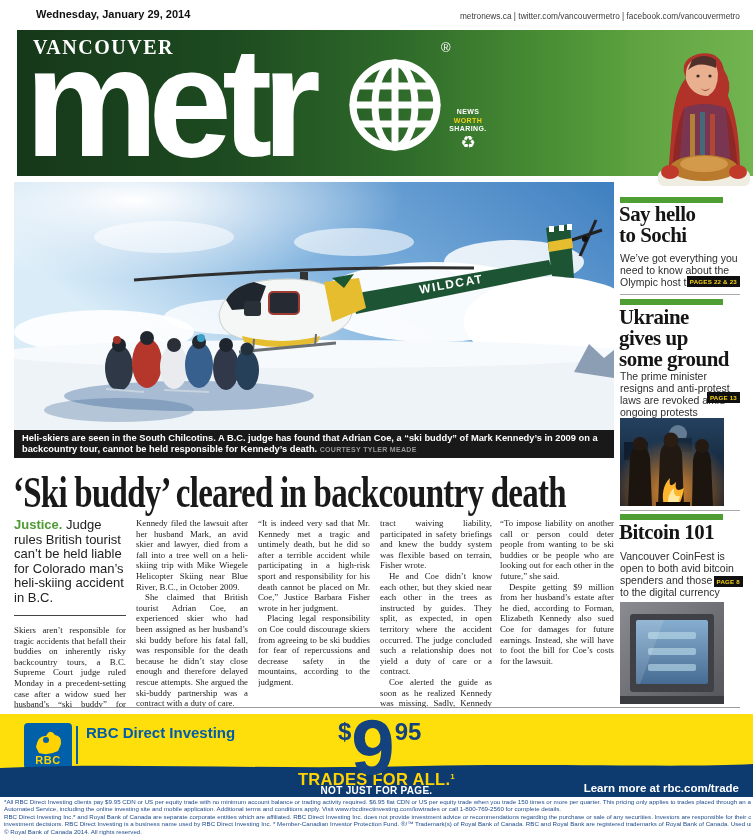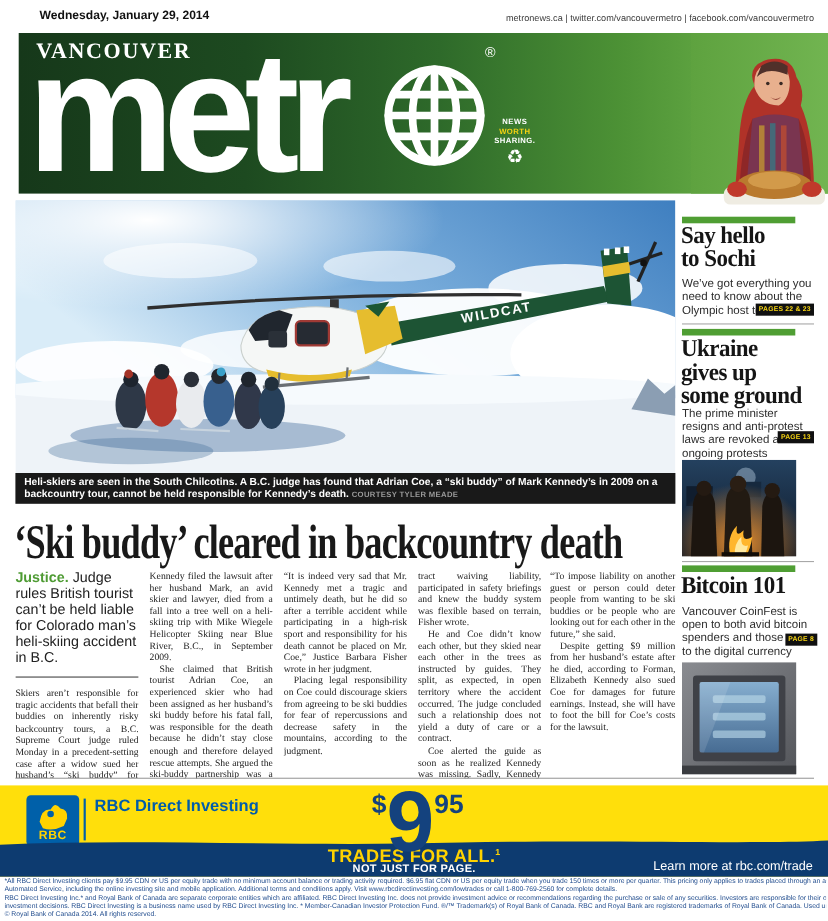--- a/index.html
+++ b/index.html
@@ -69,21 +69,21 @@
   .ad-brand{position:absolute;left:86px;top:10px;font-size:15px;font-weight:bold;color:#005cab;}
   .price{position:absolute;left:338px;top:2px;display:flex;color:#14427e;z-index:5;}
   .price .cur{font-size:24px;font-weight:bold;margin-top:2px;}
   .price .big{font-size:78px;font-weight:bold;line-height:.82;}
   .price .cents{font-size:24px;font-weight:bold;margin-top:2px;}
   .slogan1{position:absolute;left:0;width:753px;top:57px;text-align:center;color:#ffd200;
            font-size:16.5px;font-weight:bold;letter-spacing:.3px;line-height:1;}
   .slogan1 sup{font-size:8px;}
   .slogan2{position:absolute;left:0;width:753px;top:72px;text-align:center;color:#fff;
            font-size:10px;font-weight:bold;letter-spacing:.3px;line-height:1;}
-  .ad-cta{position:absolute;right:14px;top:68px;color:#fff;font-size:11.5px;font-weight:normal;}
+  .ad-cta{position:absolute;right:14px;top:68px;color:#fff;font-size:11.5px;font-weight:bold;}
   .legal{position:absolute;left:4px;top:798px;width:747px;font-size:6.2px;line-height:7.4px;color:#1e4a8c;}
   .legal div{white-space:nowrap;overflow:hidden;}
 </style>
 </head>
 <body>
 
 <div id="page">
 
   <div class="topbar-date">Wednesday, January 29, 2014</div>
   <div class="topbar-links">metronews.ca | twitter.com/vancouvermetro | facebook.com/vancouvermetro</div>
@@ -224,37 +224,37 @@
 
   <div class="col lede" id="col1">
     <div><span class="kicker">Justice.</span><span> Judge rules British tourist can’t be held liable for Colorado man’s heli-skiing accident in B.C.</span></div>
     <hr class="lede-rule">
     <div class="col" style="position:static;height:auto;">
       <p>Skiers aren’t responsible for tragic accidents that befall their buddies on inherently risky backcountry tours, a B.C. Supreme Court judge ruled Monday in a precedent-setting case after a widow sued her husband’s “ski buddy” for letting him out of sight.</p>
 
     </div>
   </div>
   <div class="col" id="col2">
-    <p>Kennedy filed the lawsuit after her husband Mark, an avid skier and lawyer, died from a fall into a tree well on a heli-skiing trip with Mike Wiegele Helicopter Skiing near Blue River, B.C., in September 2009.</p>
+    <p>Kennedy filed the lawsuit after her husband Mark, an avid skier and lawyer, died from a fall into a tree well on a heli-skiing trip with Mike Wiegele Helicopter Skiing near Blue River, B.C., in October 2009.</p>
     <p>She claimed that British tourist Adrian Coe, an experienced skier who had been assigned as her husband’s ski buddy before his fatal fall, was responsible for the death because he didn’t stay close enough and therefore delayed rescue attempts. She argued the ski-buddy partnership was a contract with a duty of care.</p>
 
   </div>
   <div class="col" id="col3">
     <p>“It is indeed very sad that Mr. Kennedy met a tragic and untimely death, but he did so after a terrible accident while participating in a high-risk sport and responsibility for his death cannot be placed on Mr. Coe,” Justice Barbara Fisher wrote in her judgment.</p>
     <p>Placing legal responsibility on Coe could discourage skiers from agreeing to be ski buddies for fear of repercussions and decrease safety in the mountains, according to the judgment.</p>
 
   </div>
   <div class="col" id="col4">
     <p>tract waiving liability, participated in safety briefings and knew the buddy system was flexible based on terrain, Fisher wrote.</p>
     <p>He and Coe didn’t know each other, but they skied near each other in the trees as instructed by guides. They split, as expected, in open territory where the accident occurred. The judge concluded such a relationship does not yield a duty of care or a contract.</p>
     <p>Coe alerted the guide as soon as he realized Kennedy was missing. Sadly, Kennedy died within the 15 minutes it took to find him.</p>
 
   </div>
   <div class="col" id="col5">
-    <p>“To impose liability on another guest or person could deter people from wanting to be ski buddies or be people who are looking out for each other in the future,” she said.</p>
+    <p>“To impose liability on another call or person could deter people from wanting to be ski buddies or be people who are looking out for each other in the future,” she said.</p>
     <p>Despite getting $9 million from her husband’s estate after he died, according to Forman, Elizabeth Kennedy also sued Coe for damages for future earnings. Instead, she will have to foot the bill for Coe’s costs for the lawsuit.</p>
 
   </div>
   <div class="rule-bottom"></div>
 
   <div class="greenbar" style="top:197px;"></div>
   <div class="sb-title" style="top:203px;"><span>Say hello</span><br><span>to Sochi</span></div>
   <div class="sb-dek" style="top:252px;">We’ve got everything you need to know about the Olympic host town</div>
   <div class="badge" style="right:13px;top:276px;">PAGES 22 &amp; 23</div>
   <div class="sb-div" style="top:294px;"></div>

